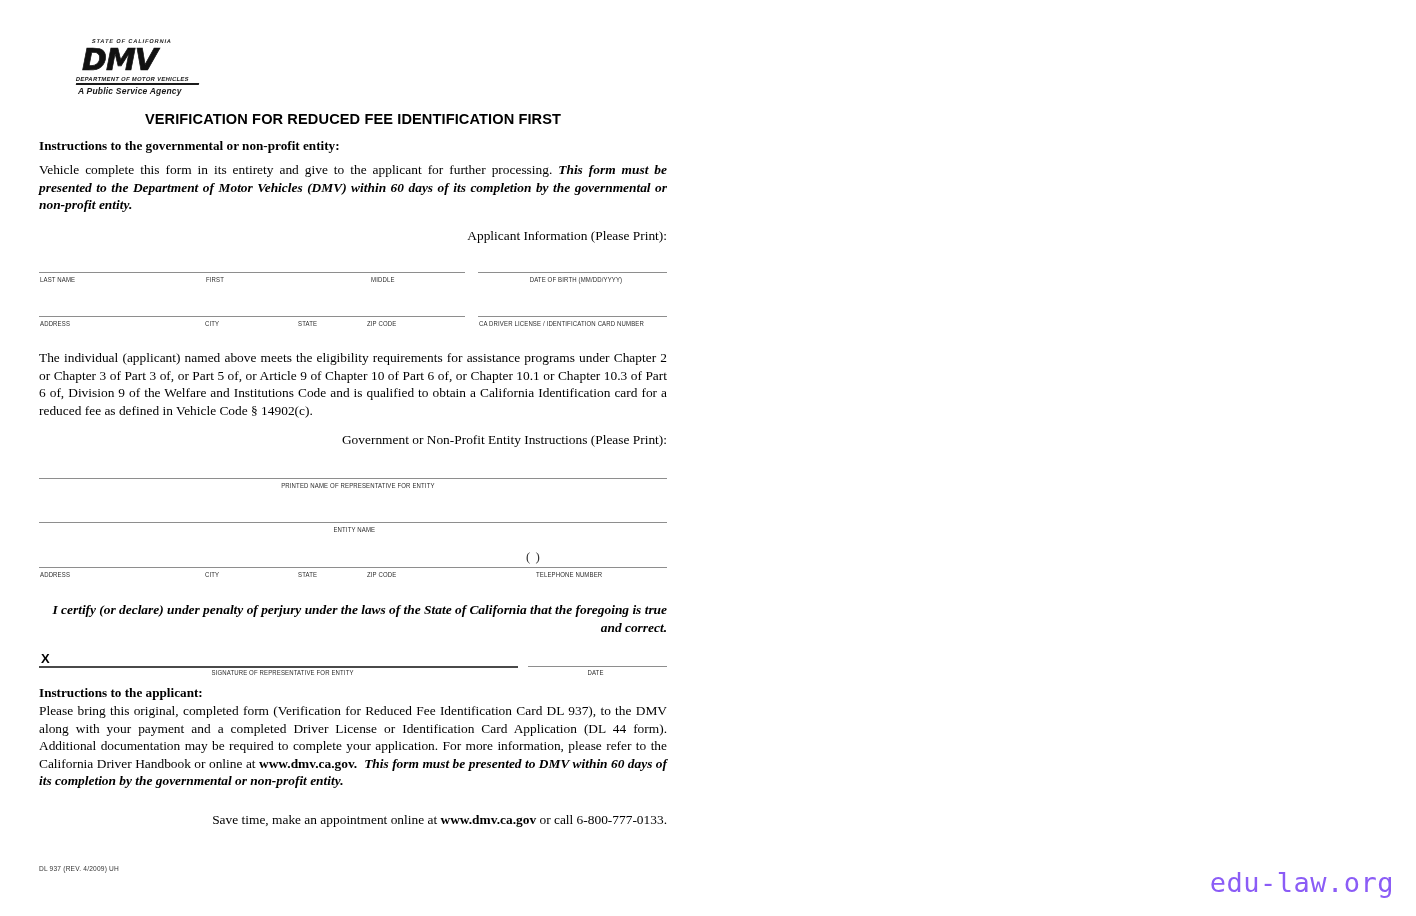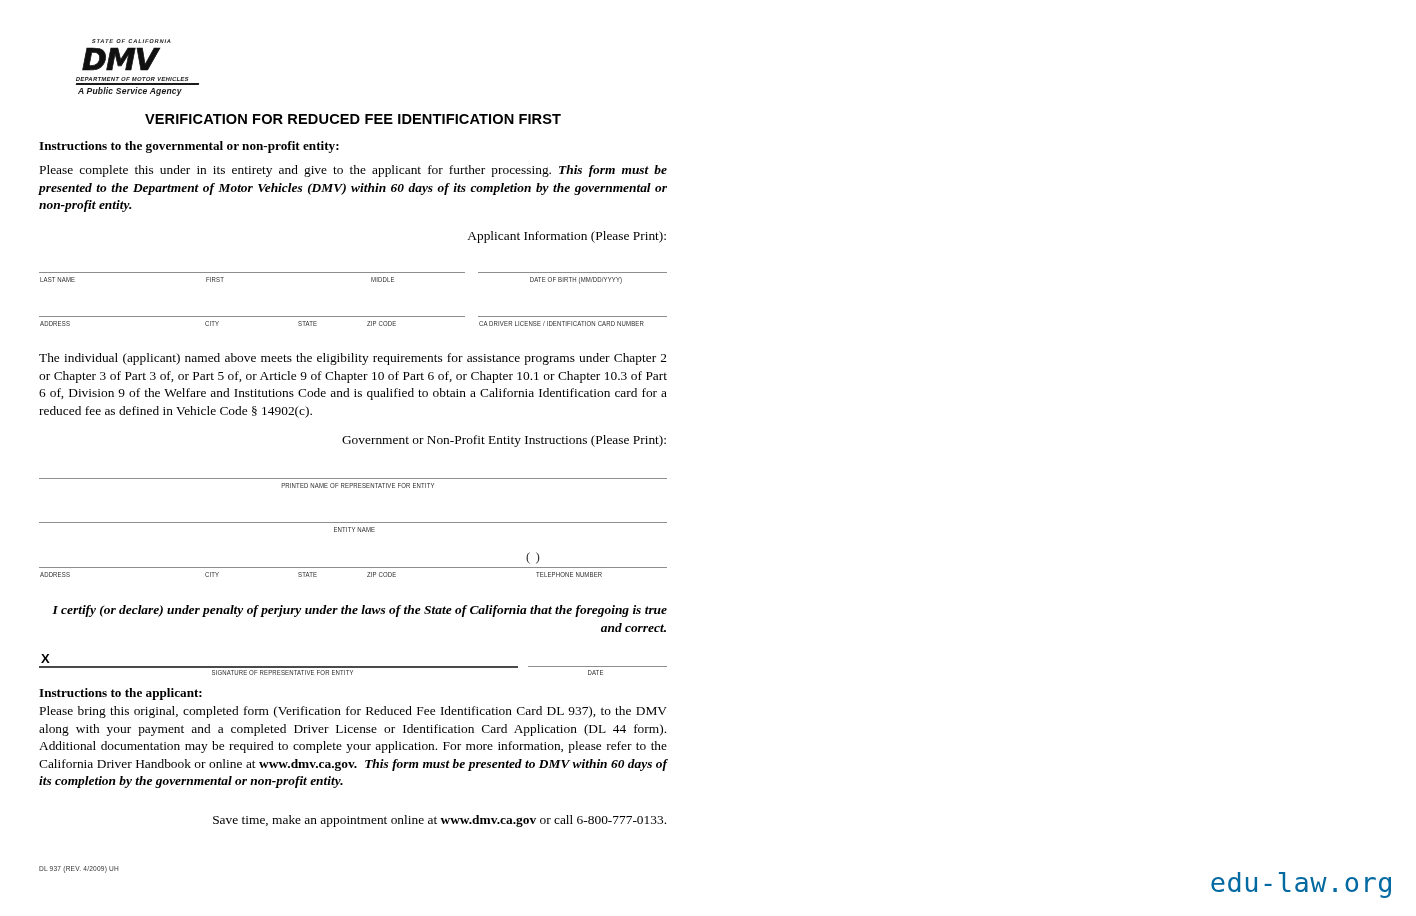--- a/index.html
+++ b/index.html
@@ -187,21 +187,21 @@
     color: #333;
     letter-spacing: 0.2px;
   }
 
   .watermark {
     position: absolute;
     right: 22px;
     bottom: 18px;
     font-family: "DejaVu Sans Mono", monospace;
     font-size: 27px;
-    color: #0369a1;
+    color: #8b5cf6;
     letter-spacing: 0.5px;
     white-space: nowrap;
   }
 </style>
 </head>
 <body>
 
 <div class="page">
 
   <div class="logo-block">
@@ -212,21 +212,21 @@
     <div class="logo-tag">A Public Service Agency</div>
   </div>
 
   <div class="content">
 
     <div class="form-title">VERIFICATION FOR REDUCED FEE IDENTIFICATION FIRST</div>
 
     <div class="h-instr" style="top:138px;">Instructions to the governmental or non-profit entity:</div>
 
     <div class="para" style="top:161px;">
-      <span>Please complete this under in its entirety and give to the applicant for further processing. </span><span class="bi">This form must be presented to the Department of Motor Vehicles (DMV) within 60 days of its completion by the governmental or non-profit entity.</span>
+      <span>Vehicle complete this form in its entirety and give to the applicant for further processing. </span><span class="bi">This form must be presented to the Department of Motor Vehicles (DMV) within 60 days of its completion by the governmental or non-profit entity.</span>
     </div>
 
     <div class="para nojust" style="top:227px;">Applicant Information (Please Print):</div>
 
     <div class="rule" style="left:0px; top:272px; width:426px;"></div>
     <div class="rule" style="left:439px; top:272px; width:189px;"></div>
 
     <div class="flabel" style="left:1px; top:276px;">LAST NAME</div>
     <div class="flabel" style="left:167px; top:276px;">FIRST</div>
     <div class="flabel" style="left:332px; top:276px;">MIDDLE</div>

